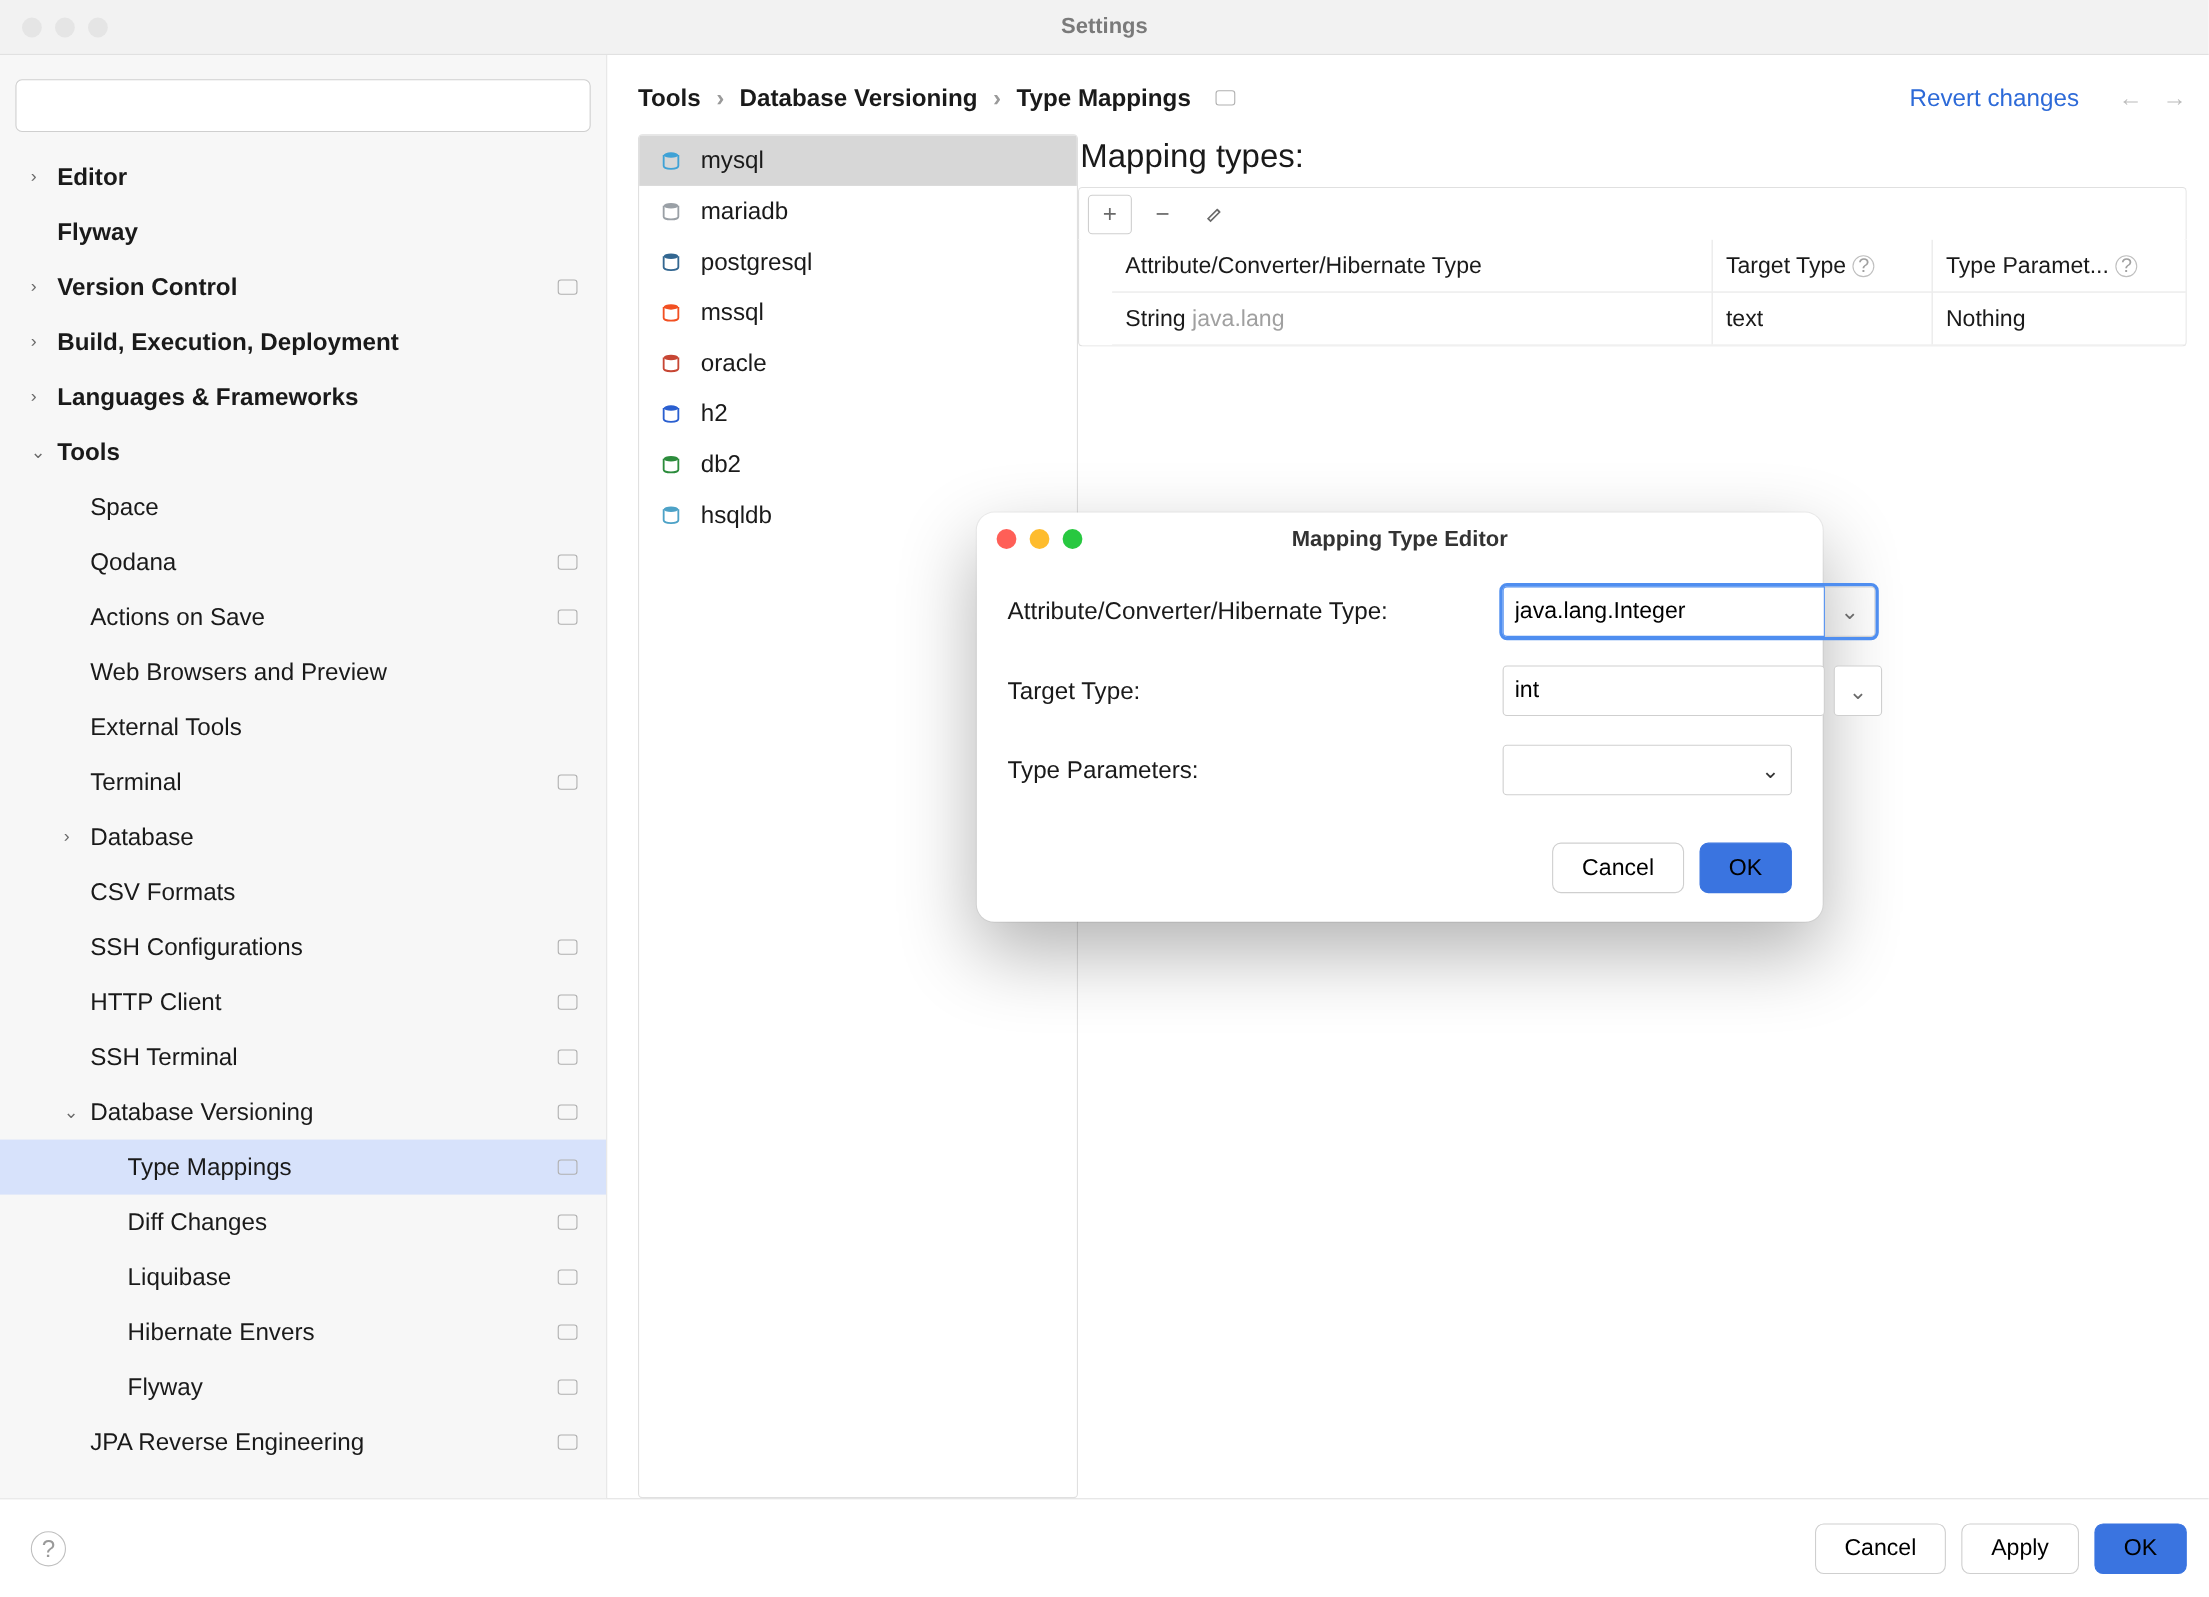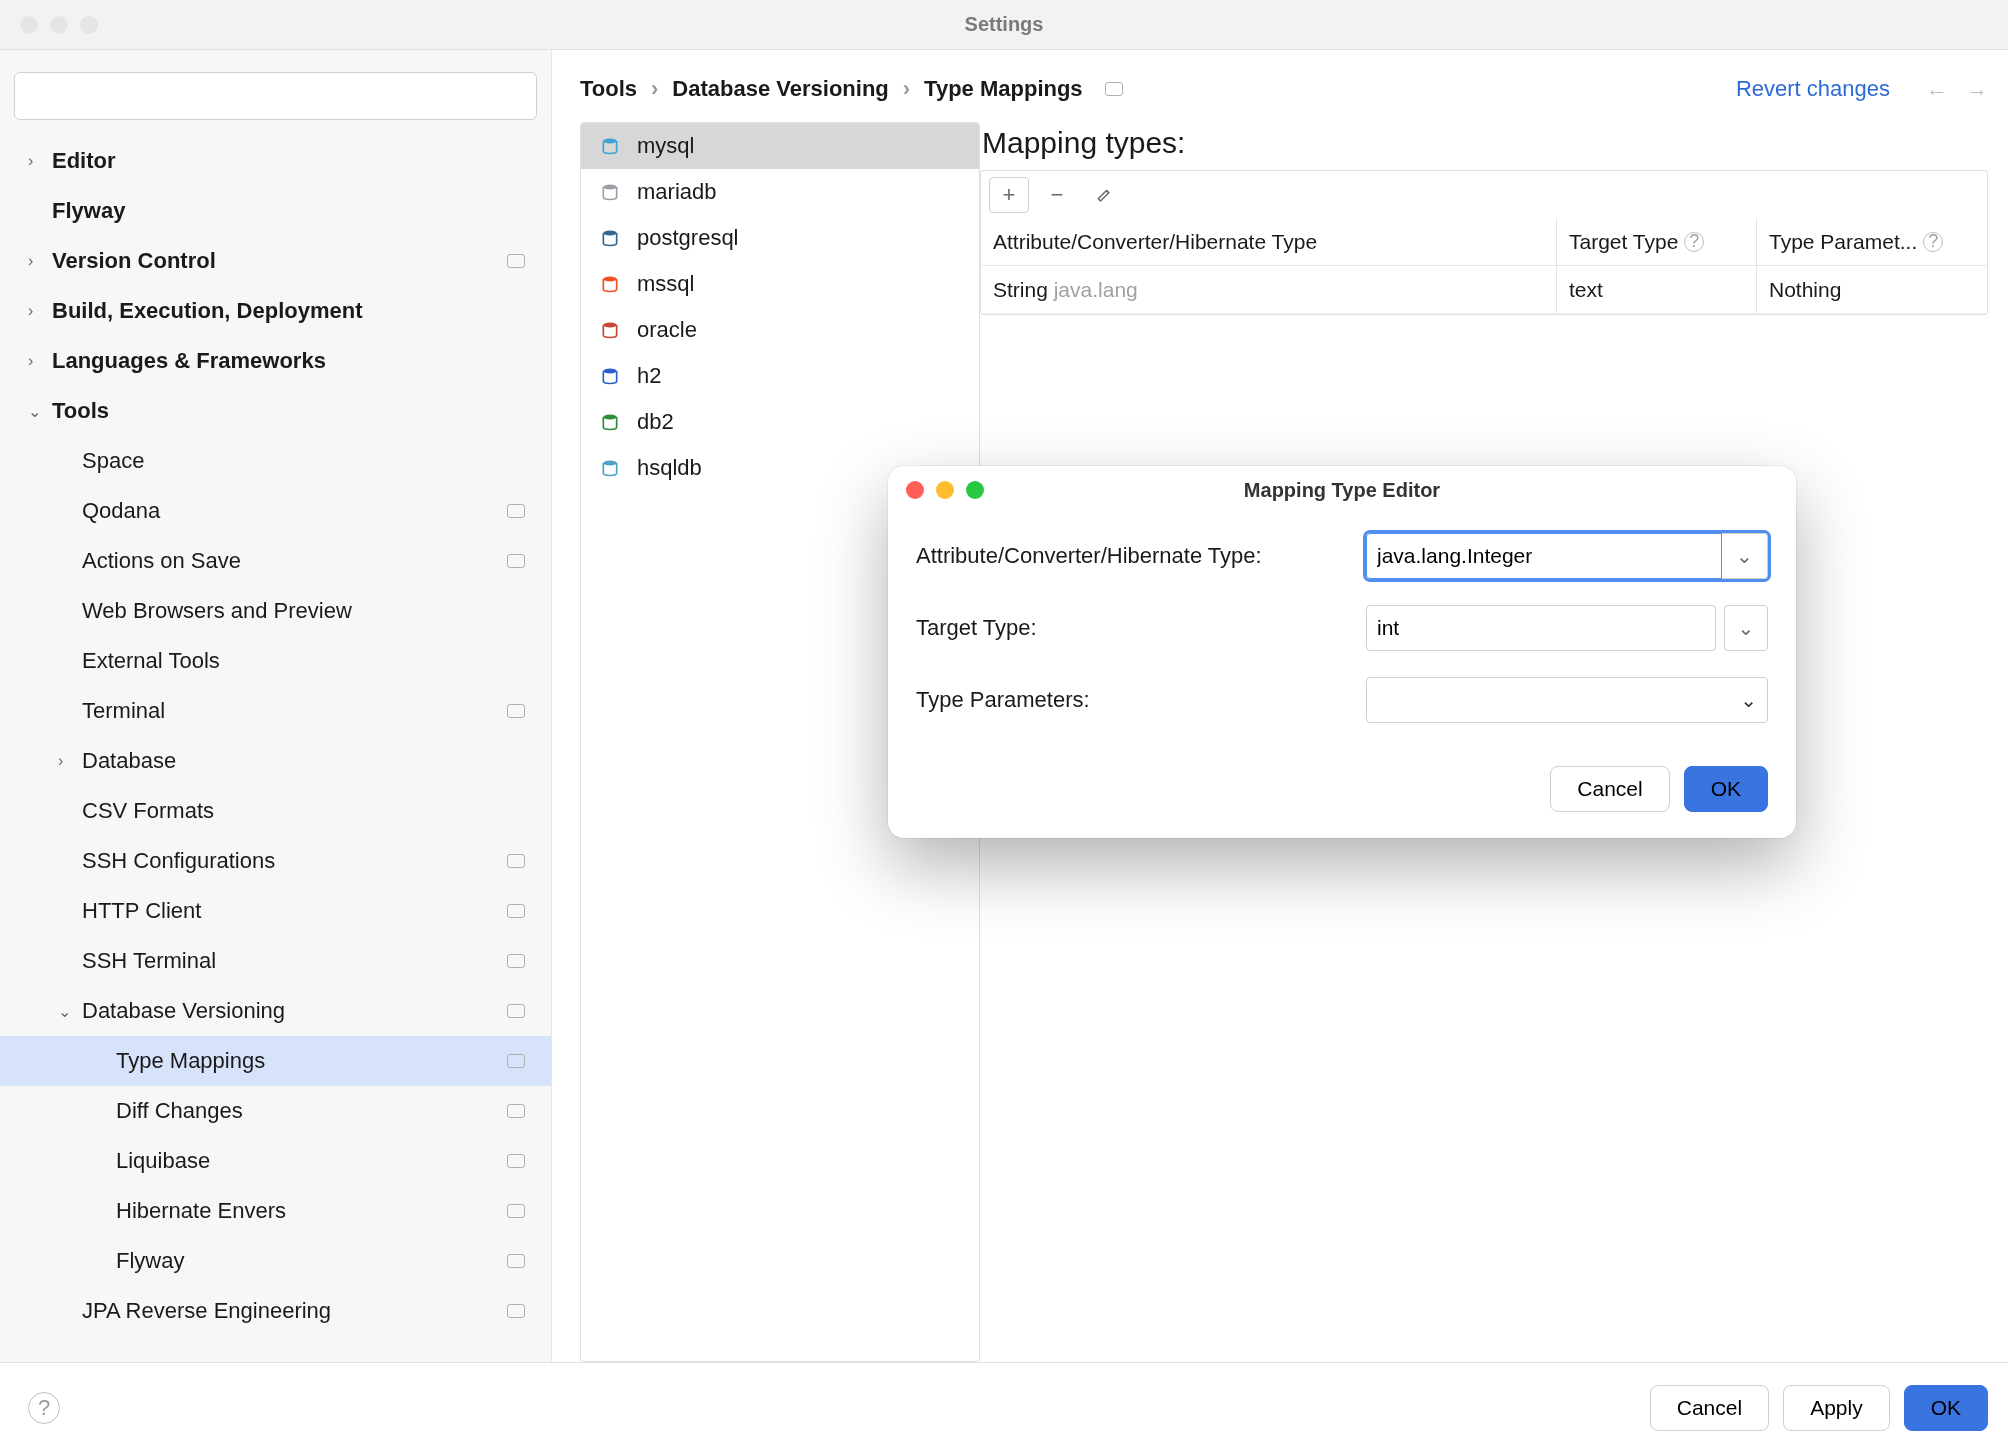--- a/index.html
+++ b/index.html
@@ -157,20 +157,21 @@
   border: 1px solid #cfcfcf;
   border-radius: 4px;
   display: inline-flex; align-items: center; justify-content: center;
   color: #6a6a6a; font-size: 22px; background: #fff;
 }
 .tool-btn.plain { border: none; }
 .map-table {
   border: 1px solid #e0e0e0;
   border-top: none;
   border-radius: 0 0 4px 4px;
+  padding-left: 30px;
 }
 .mt-head, .mt-row {
   display: grid;
   grid-template-columns: 1fr 200px 230px;
   align-items: center;
   height: 48px;
 }
 .mt-head > div, .mt-row > div {
   border-right: 1px solid #e6e6e6;
   padding: 0 12px;
@@ -208,21 +209,21 @@
 }
 .btn.primary {
   background: #3a74e0;
   border-color: #3a74e0;
   color: #000000;
 }
 
 .modal {
   position: absolute;
   left: 888px; top: 466px;
-  width: 908px;
+  width: 769px;
   background: #fff;
   border-radius: 16px;
   box-shadow: 0 28px 70px rgba(0,0,0,0.30), 0 0 0 1px rgba(0,0,0,0.05);
 }
 .modal-titlebar {
   height: 48px;
   display: flex;
   align-items: center;
   padding: 0 18px;
   position: relative;

